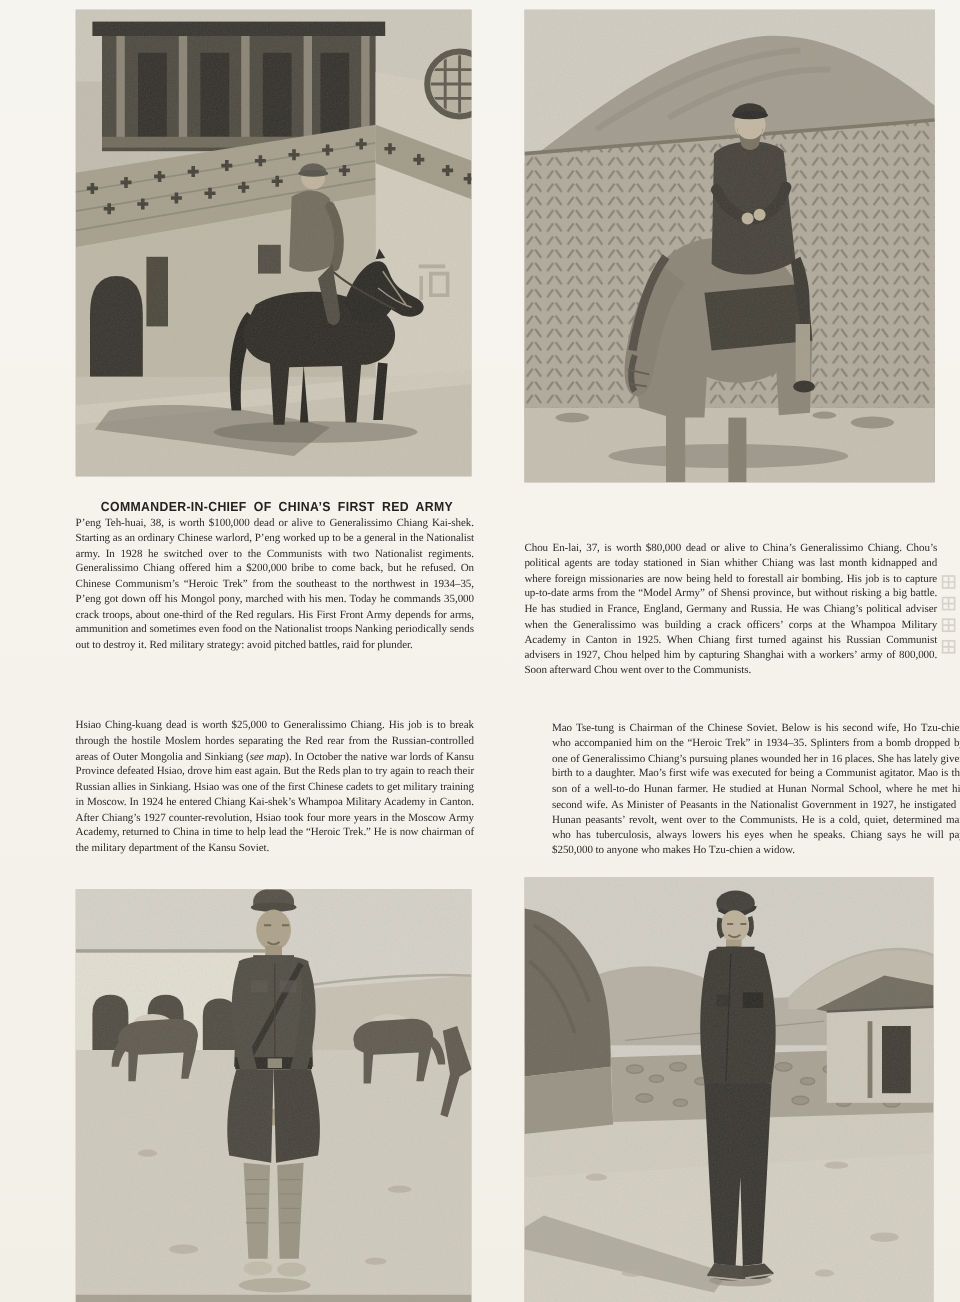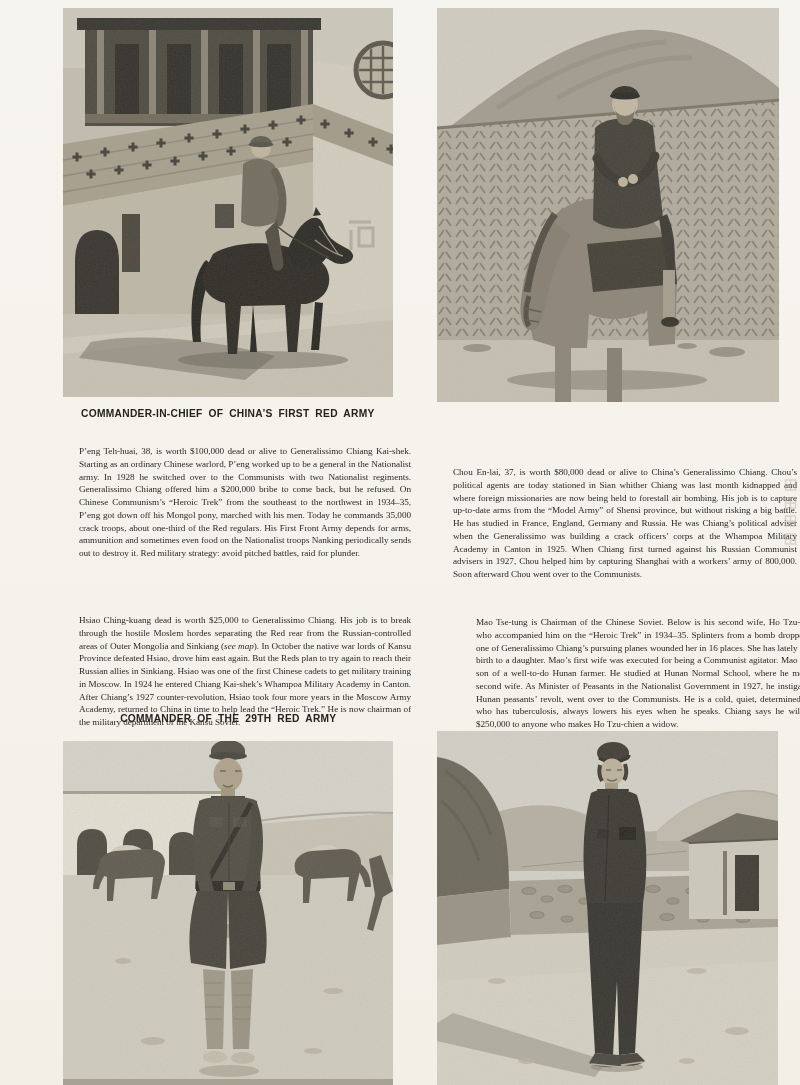--- a/index.html
+++ b/index.html
@@ -9,31 +9,31 @@
     font-family:"Liberation Serif",serif;
   }
   .page{position:absolute;inset:0}
   .photo{position:absolute;overflow:hidden;background:#c9c5b8}
   .photo svg{display:block;width:100%;height:100%}
   #ph-tl{left:63px;top:8px;width:330px;height:389px}
   #ph-tr{left:437px;top:8px;width:342px;height:394px}
   #ph-bl{left:63px;top:741px;width:330px;height:344px}
   #ph-br{left:437px;top:731px;width:341px;height:354px}
   .headline{
-    position:absolute;margin:0;text-align:center;color:#232220;
+    position:absolute;margin:10px;text-align:left;color:#232220;
     font:700 11px/13px "Liberation Sans",sans-serif;
     letter-spacing:.3px;word-spacing:3px;white-space:nowrap;
   }
   .headline>span{display:inline-block;transform:scaleX(.93);transform-origin:50% 50%}
   #hl-tl{left:63px;top:407px;width:330px}
   #hl-tr{left:437px;top:407px;width:342px}
   #hl-ml{left:63px;top:712px;width:330px}
   #hl-mr{left:437px;top:709px;width:341px}
   .body-text{
-    position:absolute;margin:16px;color:#2b2a25;
+    position:absolute;margin:0;color:#2b2a25;
     font-family:"Liberation Serif",serif;font-size:9.2px;line-height:12.75px;
     text-align:justify;letter-spacing:-.05px;hyphens:auto;
   }
   #bt-tl{left:63px;top:429px;width:332px}
   #bt-tr{left:437px;top:450px;width:344px}
   #bt-ml{left:63px;top:598px;width:332px}
   #bt-mr{left:460px;top:600px;width:344px}
   .body-text i{}
   #stamp{position:absolute;left:784px;top:478px;opacity:.4}
 </style>
@@ -203,21 +203,20 @@
   </figure>
 
   <h2 class="headline" id="hl-tl"><span>COMMANDER-IN-CHIEF OF CHINA’S FIRST RED ARMY</span></h2>
 
   <p class="body-text" id="bt-tl">P’eng Teh-huai, 38, is worth $100,000 dead or alive to Generalissimo Chiang Kai-shek. Starting as an ordinary Chinese warlord, P’eng worked up to be a general in the Nationalist army.  In 1928 he switched over to the Communists with two Nationalist regiments. Generalissimo Chiang offered him a $200,000 bribe to come back, but he refused.  On Chinese Communism’s “Heroic Trek” from the southeast to the northwest in 1934–35, P’eng got down off his Mongol pony, marched with his men. Today he commands 35,000 crack troops, about one-third of the Red regulars. His First Front Army depends for arms, ammunition and sometimes even food on the Nationalist troops Nanking periodically sends out to destroy it.  Red military strategy: avoid pitched battles, raid for plunder.</p>
   <p class="body-text" id="bt-tr">Chou En-lai, 37, is worth $80,000 dead or alive to China’s Generalissimo Chiang.  Chou’s political agents are today stationed in Sian whither Chiang was last month kidnapped and where foreign missionaries are now being held to forestall air bombing.  His job is to capture up-to-date arms from the “Model Army” of Shensi province, but without risking a big battle.  He has studied in France, England, Germany and Russia.  He was Chiang’s political adviser when the Generalissimo was building a crack officers’ corps at the Whampoa Military Academy in Canton in 1925. When Chiang first turned against his Russian Communist advisers in 1927, Chou helped him by capturing Shanghai with a workers’ army of 800,000.  Soon afterward Chou went over to the Communists.</p>
 
   <p class="body-text" id="bt-ml"><span>Hsiao Ching-kuang dead is worth $25,000 to Generalissimo Chiang.  His job is to break through the hostile Moslem hordes separating the Red rear from the Russian-controlled areas of Outer Mongolia and Sinkiang (</span><i>see map</i><span>).  In October the native war lords of Kansu Province defeated Hsiao, drove him east again.  But the Reds plan to try again to reach their Russian allies in Sinkiang.  Hsiao was one of the first Chinese cadets to get military training in Moscow.  In 1924 he entered Chiang Kai-shek’s Whampoa Military Academy in Canton.  After Chiang’s 1927 counter-revolution, Hsiao took four more years in the Moscow Army Academy, returned to China in time to help lead the “Heroic Trek.” He is now chairman of the military department of the Kansu Soviet.</span></p>
   <p class="body-text" id="bt-mr">Mao Tse-tung is Chairman of the Chinese Soviet.  Below is his second wife, Ho Tzu-chien who accompanied him on the “Heroic Trek” in 1934–35. Splinters from a bomb dropped by one of Generalissimo Chiang’s pursuing planes wounded her in 16 places.  She has lately given birth to a daughter.  Mao’s first wife was executed for being a Communist agitator. Mao is the son of a well-to-do Hunan farmer.  He studied at Hunan Normal School, where he met his second wife.  As Minister of Peasants in the Nationalist Government in 1927, he instigated a Hunan peasants’ revolt, went over to the Communists.  He is a cold, quiet, determined man who has tuberculosis, always lowers his eyes when he speaks.  Chiang says he will pay $250,000 to anyone who makes Ho Tzu-chien a widow.</p>
 
-  <h2 class="headline" id="hl-ml"><span>COMMANDER OF THE 29TH RED ARMY</span></h2>
 
   <figure class="photo" id="ph-bl" style="margin:0" aria-label="Hsiao Ching-kuang standing in dark uniform with belt and shoulder strap, puttees on his legs, pack horses and an arched white building behind">
     <svg viewBox="0 0 330 344" preserveAspectRatio="none">
       <defs>
         <filter id="g3">
             <feTurbulence type="fractalNoise" baseFrequency="0.8" numOctaves="2" stitchTiles="stitch"></feTurbulence>
           <feColorMatrix type="matrix" values="0 0 0 0 0.35 0 0 0 0 0.34 0 0 0 0 0.31 0.3 0.3 0.3 0 0"></feColorMatrix>
           </filter>
       </defs>
       <rect width="330" height="344" fill="#dcd9cf"></rect>

